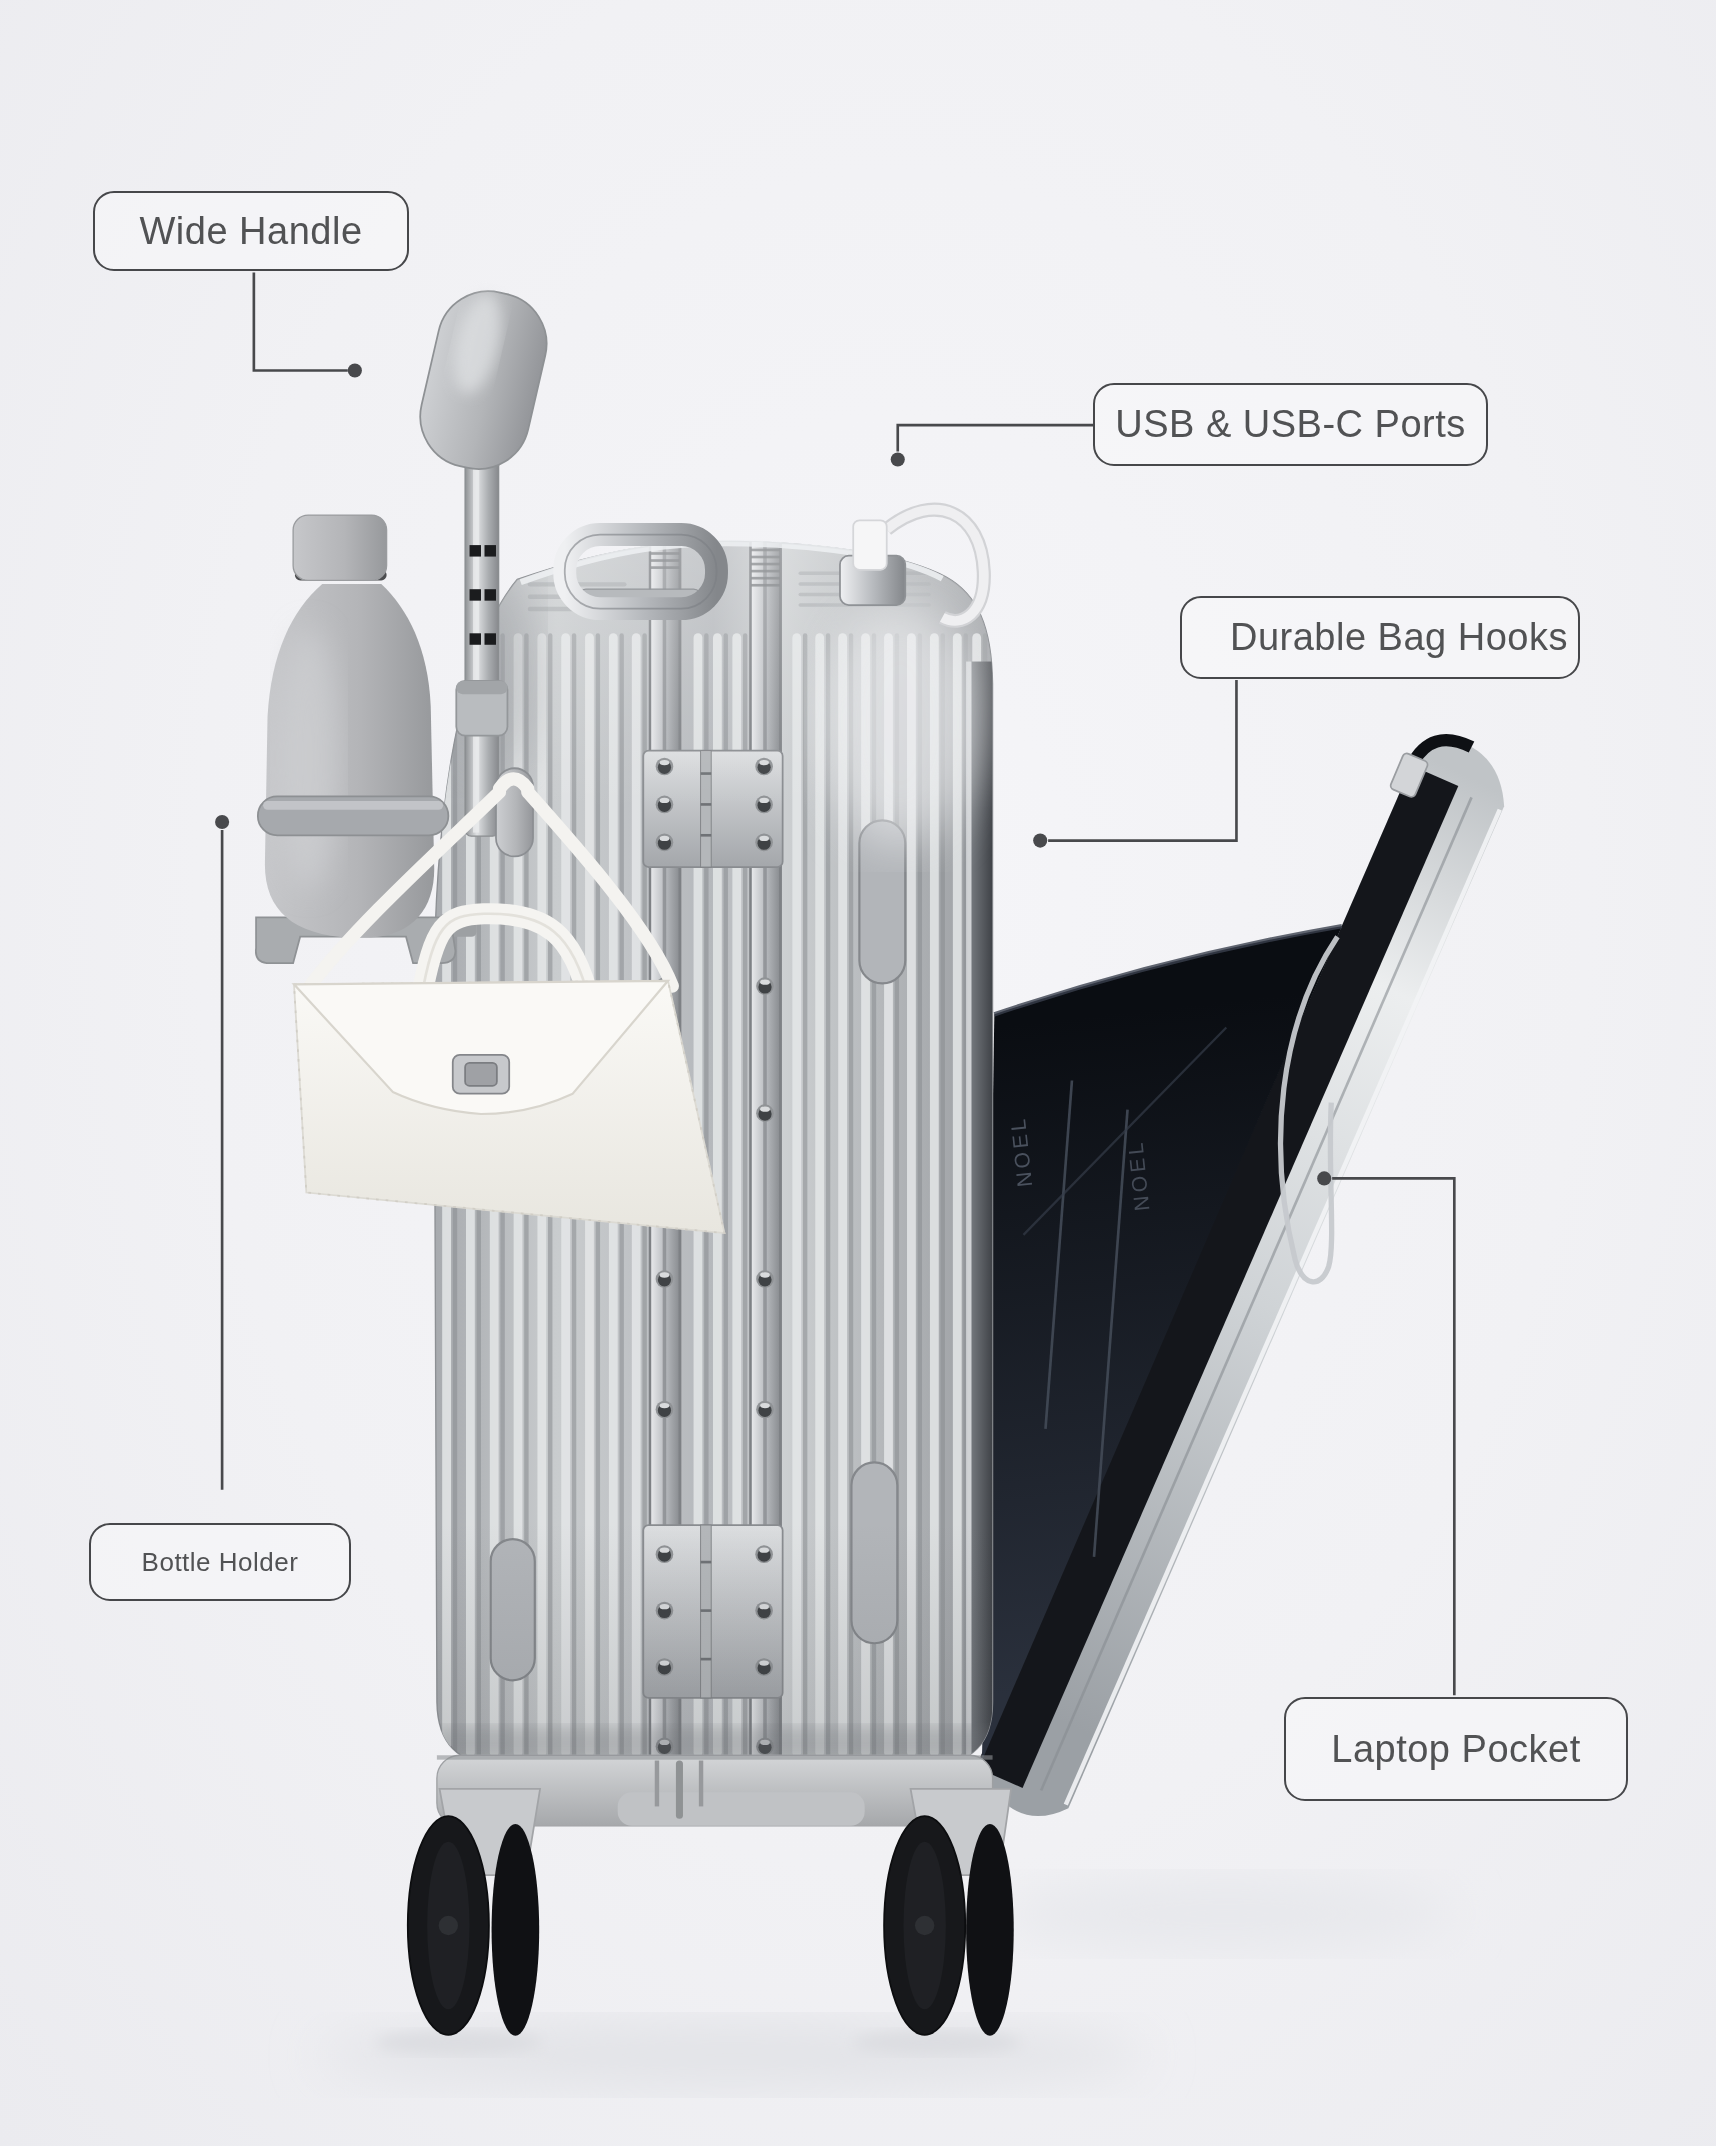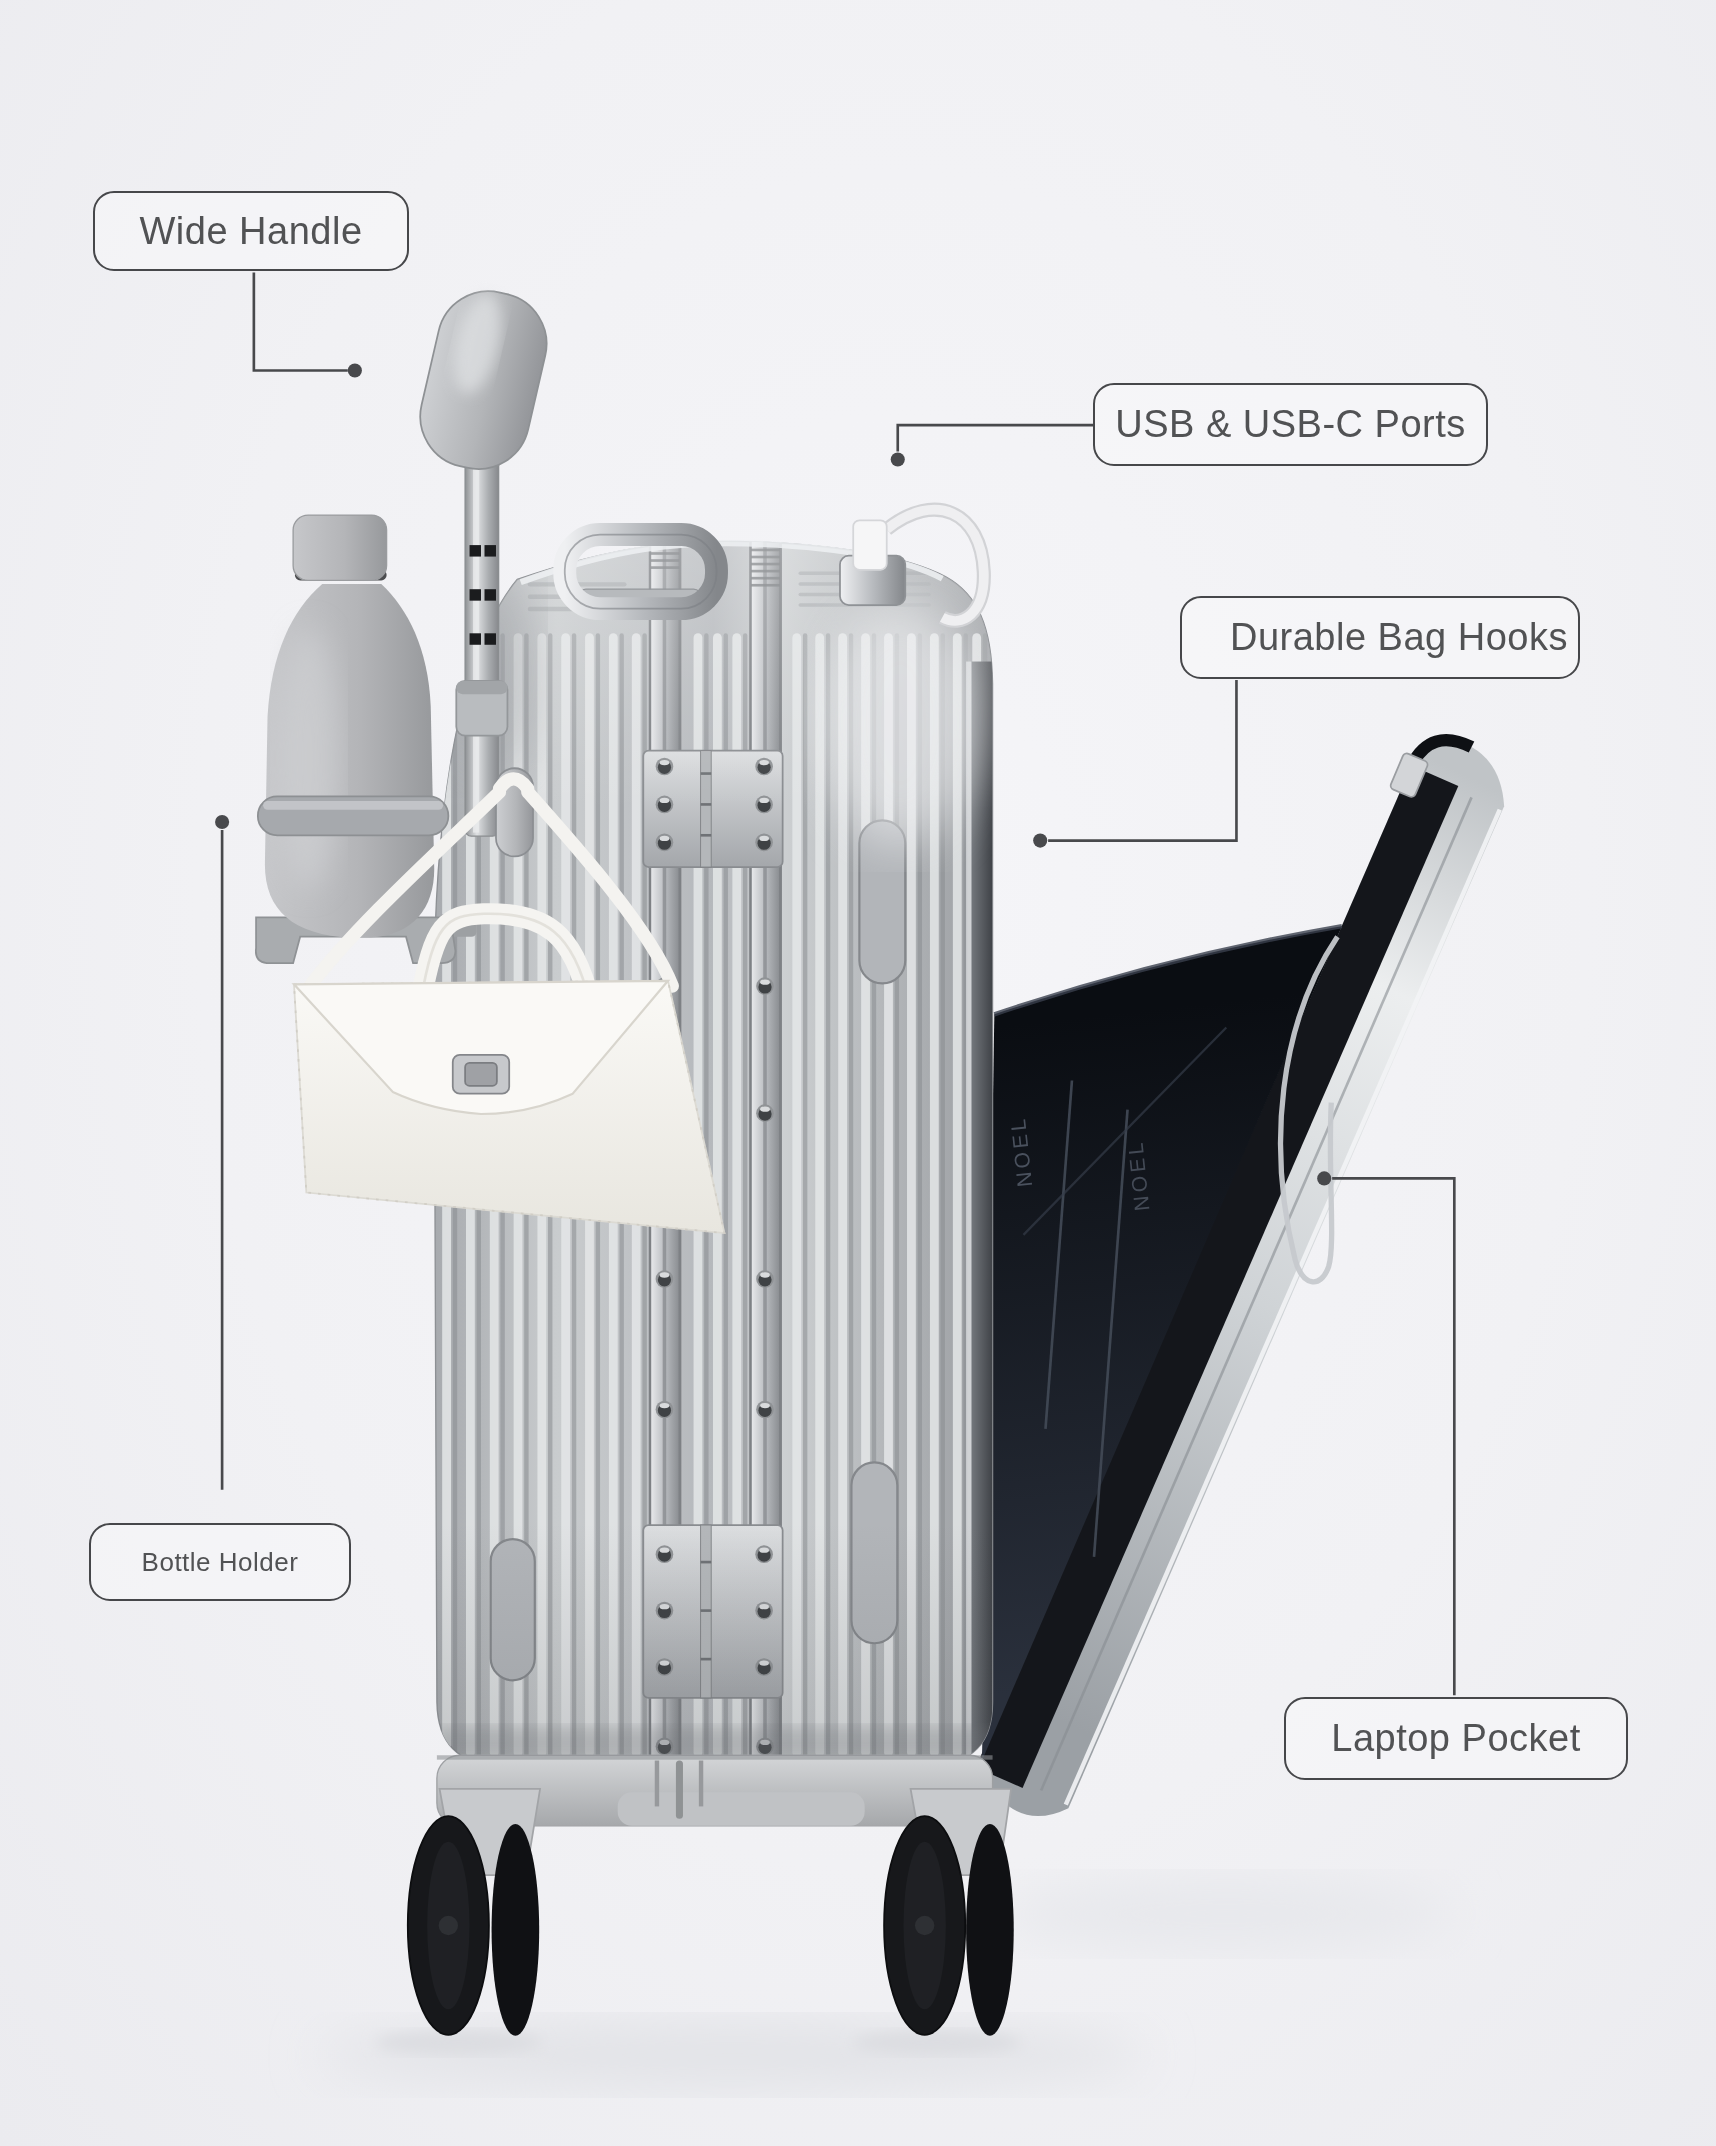--- a/index.html
+++ b/index.html
@@ -21,21 +21,21 @@
     background:rgba(247,247,250,.55);
     color:#515254;
     font-size:38px;font-weight:500;letter-spacing:0.5px;
     white-space:nowrap;
     box-sizing:border-box;
   }
   .c-wide  {left:93px;  top:191px;  width:316px; height:80px;}
   .c-usb   {left:1093px; top:383px;  width:395px; height:83px;}
   .c-hooks {left:1180px; top:596px;  width:400px; height:83px;padding-left:38px;}
   .c-bottle{left:89px;  top:1491px; width:262px; height:78px; font-size:26px;margin-top:32px;}
-  .c-laptop{left:1284px; top:1697px; width:344px; height:83px;}
+  .c-laptop{left:1284px; top:1697px; width:344px; height:104px;}
 </style>
 </head>
 <body style="background: rgb(241, 241, 244);">
 
 <div class="stage">
 
 <svg class="scene" width="1717" height="2146" viewBox="0 0 1946 2433">
   <defs>
     <linearGradient id="gBodyBase" x1="0" y1="0" x2="1" y2="0">
       <stop offset="0" stop-color="#a7aaae"></stop>

